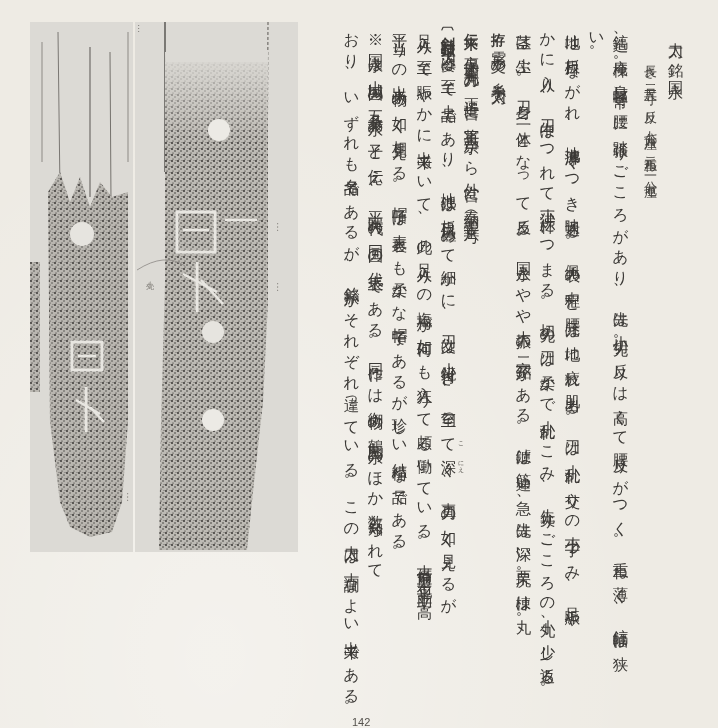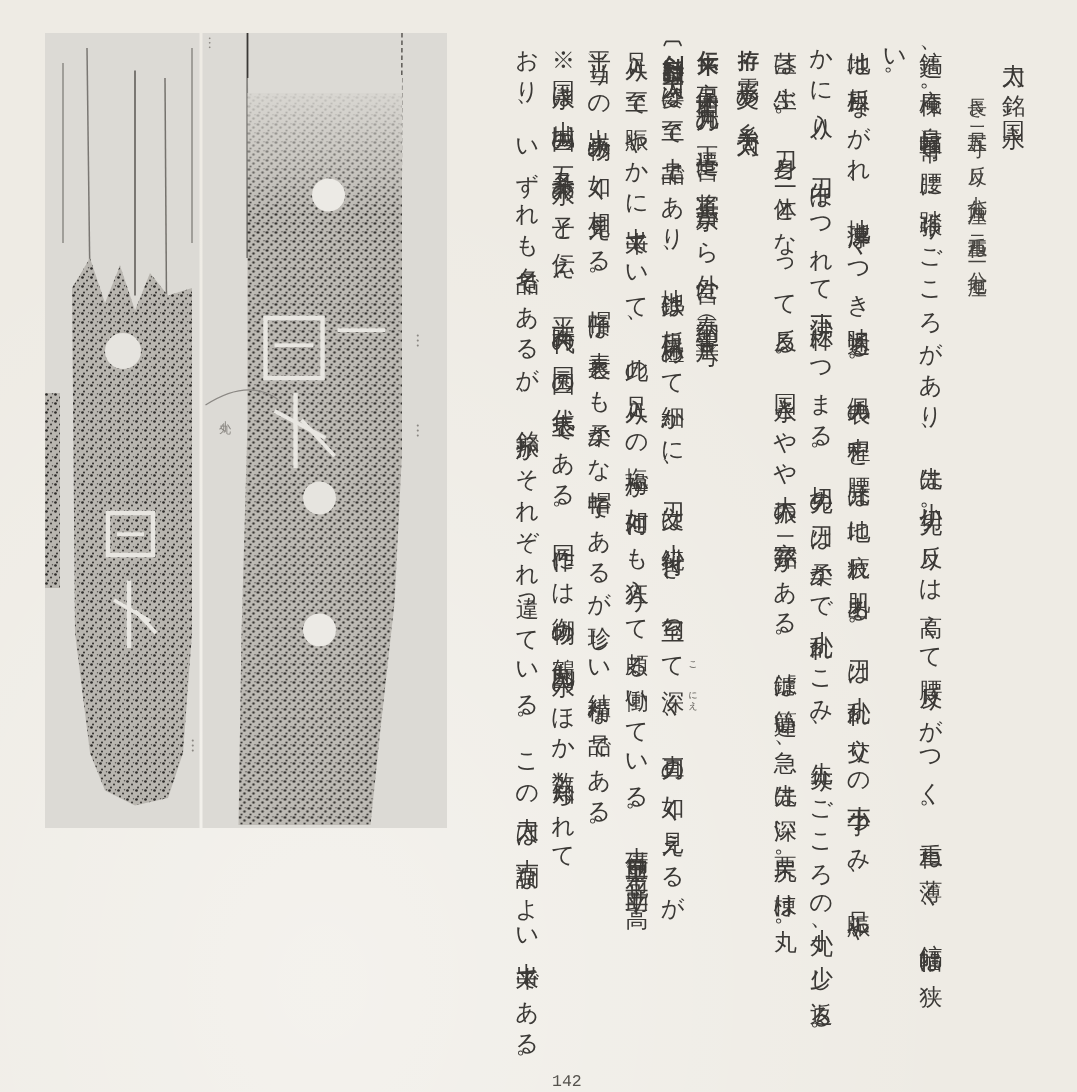--- a/index.html
+++ b/index.html
@@ -69,25 +69,25 @@
     .col .bold { font-weight: bold; font-family: "DejaVu Sans", sans-serif; font-size: 14px; }
     .col .gap { display: inline-block; height: 14px; }
     .ruby {
       position: absolute;
       writing-mode: vertical-rl;
       font-size: 6px;
       color: #55524d;
     }
     .page-number {
       position: absolute;
-      left: 368px;
+      left: 352px;
       top: 716px;
       font-size: 11px;
       color: #55524d;
-      font-family: Liberation Mono, monospace;
+      font-family: Liberation Sans, sans-serif;
     }
   </style>
 </head>
 <body>
 
 <div class="page">
 
   <div class="figure">
 
     <div class="panel panel-left">

